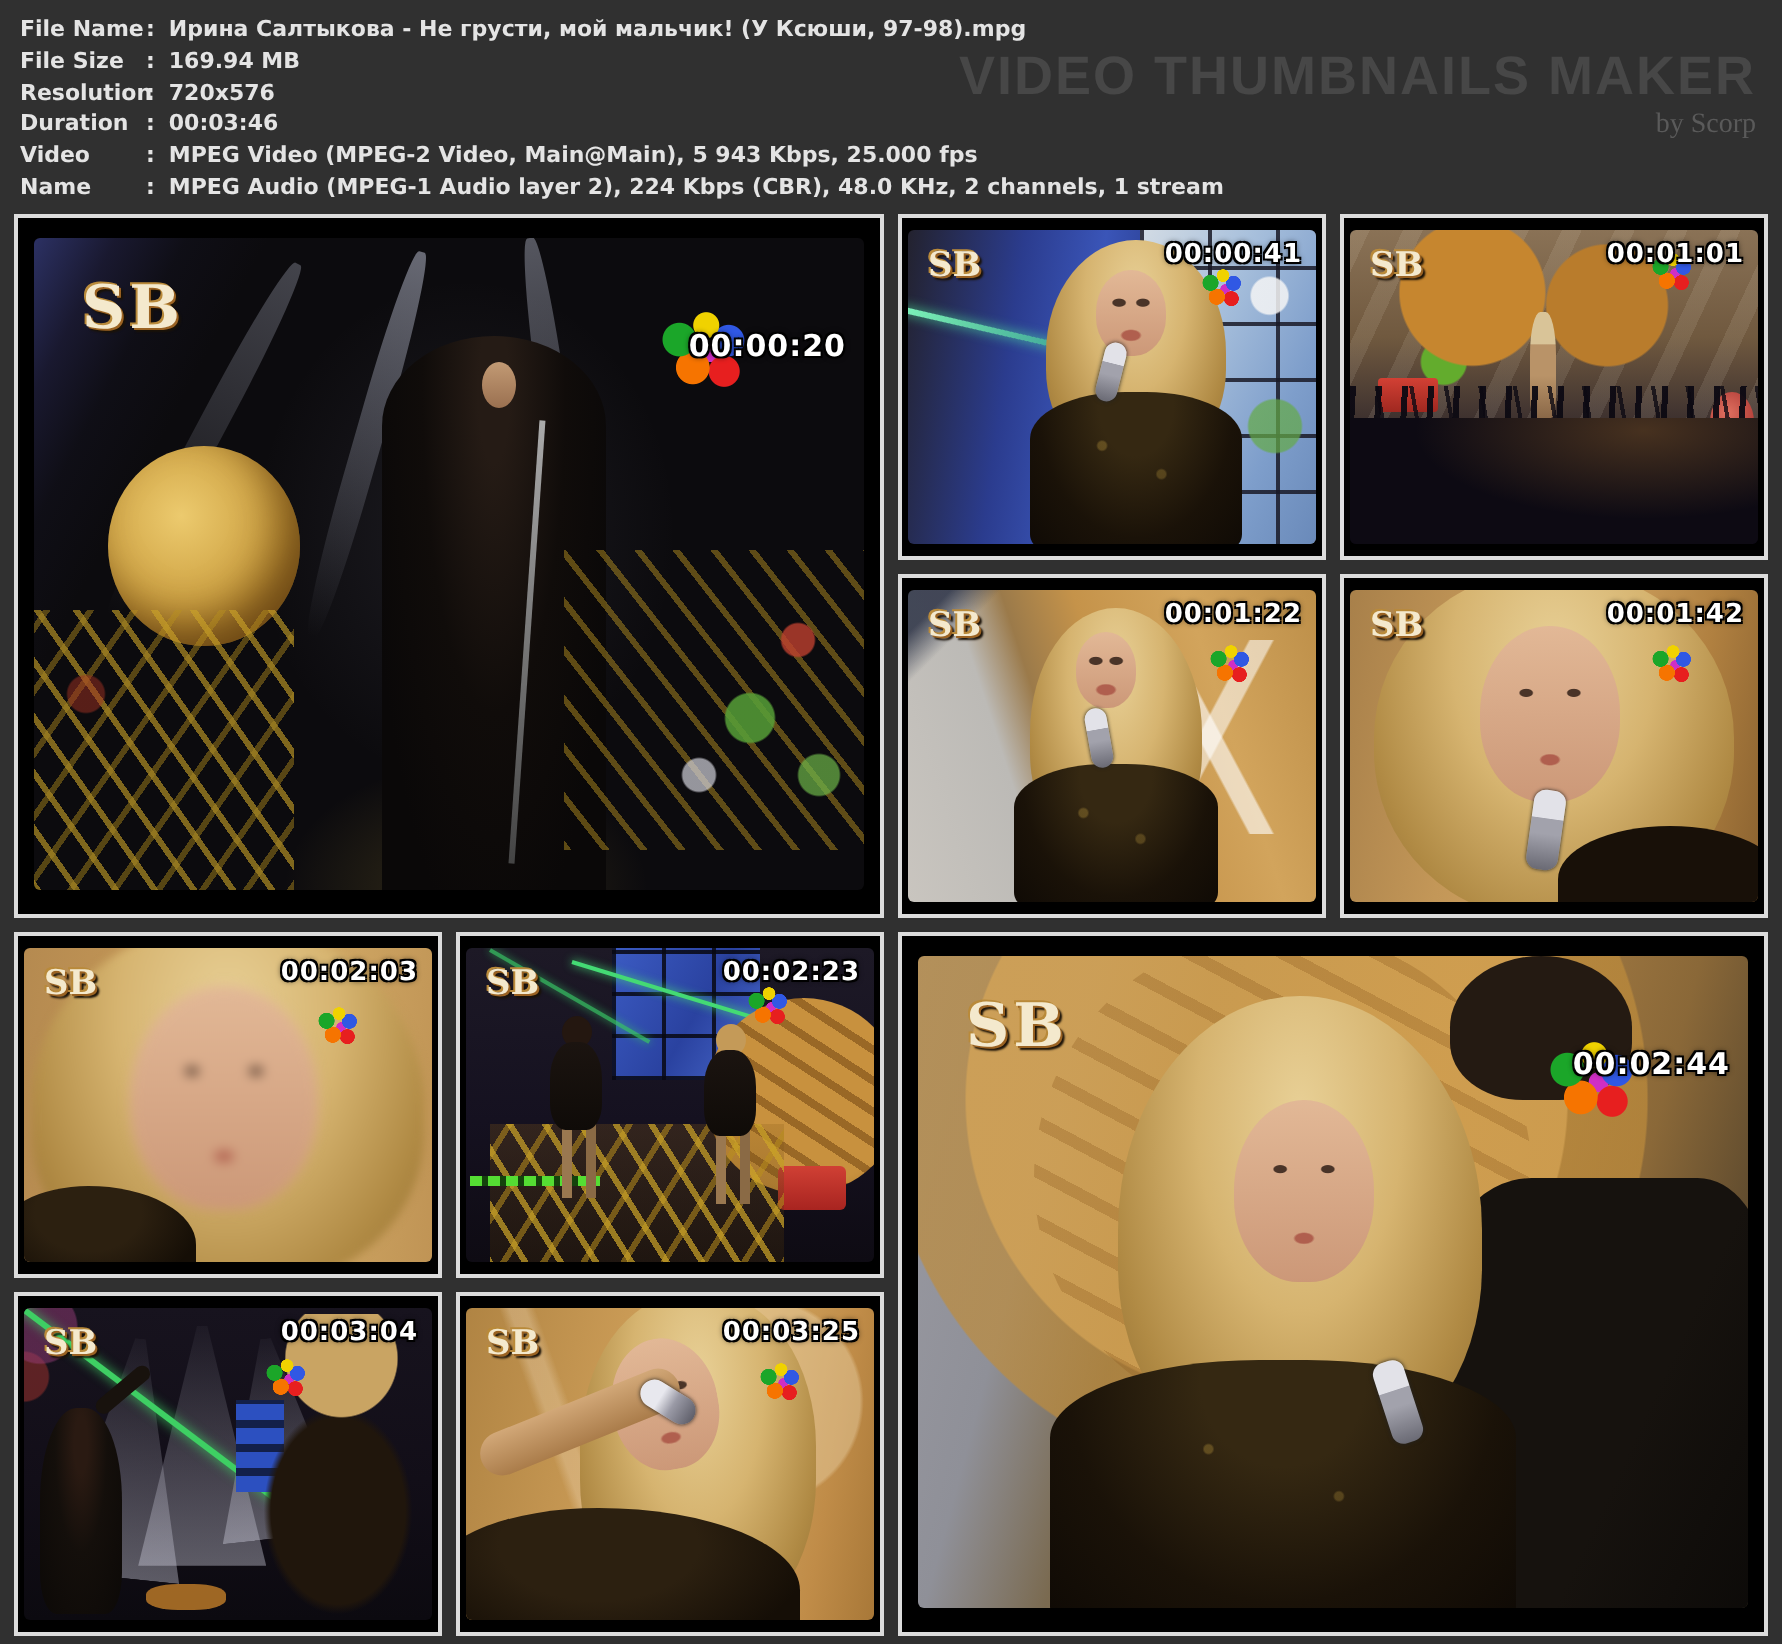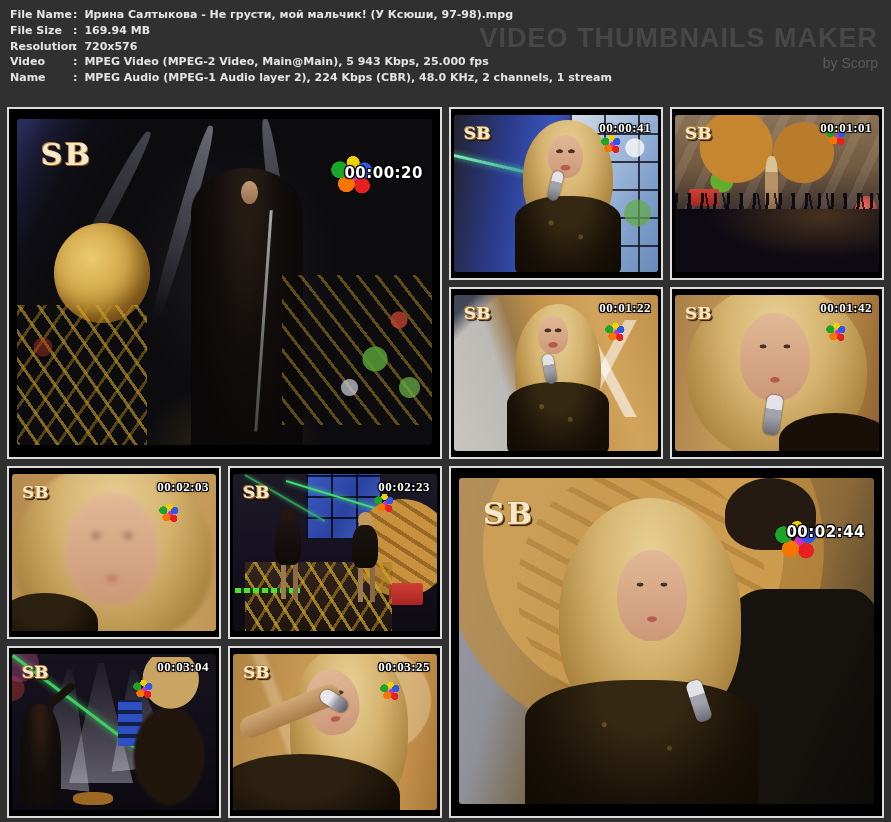--- a/index.html
+++ b/index.html
@@ -8,21 +8,21 @@
            font-family:"DejaVu Sans", sans-serif; overflow:hidden; }
 
   
   .hdr { position:absolute; left:10px; top:7px; z-index:5; }
   .hrow { font-weight:bold; font-size:11px; line-height:15.8px; color:#e4e4e4; white-space:nowrap; }
   .hlabel { display:inline-block; width:63px; }
   .hsep { display:inline-block; margin-right:7px; }
   .brand { position:absolute; top:23px; right:13px; text-align:right; z-index:4; }
   .brand-title { font-family:"Liberation Sans", sans-serif; font-weight:800; font-size:27px;
                  letter-spacing:1px; color:#474747; }
-  .brand-by { font-family:Liberation Sans, sans-serif; font-size:14px; color:#5a5a5a; margin-top:1px; }
+  .brand-by { font-family:Liberation Serif, serif; font-size:14px; color:#5a5a5a; margin-top:1px; }
 
   
   .grid { position:absolute; left:7px; top:107px; width:877px; height:711px;
           display:grid; grid-template-columns:repeat(4,1fr); grid-template-rows:repeat(4,1fr); gap:7px; }
   .t1 { grid-area:1 / 1 / span 2 / span 2; }
   .t2 { grid-area:1 / 3; } .t3 { grid-area:1 / 4; }
   .t4 { grid-area:2 / 3; } .t5 { grid-area:2 / 4; }
   .t6 { grid-area:3 / 1; } .t7 { grid-area:3 / 2; }
   .t8 { grid-area:3 / 3 / span 2 / span 2; }
   .t9 { grid-area:4 / 1; } .t10 { grid-area:4 / 2; }
@@ -33,21 +33,21 @@
   .large .scene { left:8px; right:8px; top:10px; bottom:12px; }
   .d { position:absolute; display:block; }
 
   
   .sb { position:absolute; font-family:"DejaVu Serif", serif; font-weight:bold; color:#f4e9cd;
         text-shadow:-1px -1px 0 #b98a3a, 1px 1px 0 #9a6222, 2px 2px 1px #1a1208; z-index:3; }
   .small .sb { left:10px; top:8px; font-size:17px; }
   .large .sb { left:24px; top:18px; font-size:30px; letter-spacing:2px; }
   .ts { position:absolute; font-weight:bold; color:#fff; z-index:3; letter-spacing:.5px;
         text-shadow:-1px -1px 0 #000, 1px -1px 0 #000, -1px 1px 0 #000, 1px 1px 0 #000, 0 0 3px #000; }
-  .small .ts { right:7px; top:5px; font-size:13px;font-family:Liberation Serif, serif; }
+  .small .ts { right:7px; top:5px; font-size:13px; }
   .large .ts { right:9px; top:6px; font-size:15px;margin-top:39px; }
   .blob { position:absolute; z-index:2; filter:saturate(1.25);
     background:
       radial-gradient(circle at 28% 35%, #2f9e3a 0 16%, transparent 17%),
       radial-gradient(circle at 52% 20%, #e8d028 0 13%, transparent 14%),
       radial-gradient(circle at 72% 36%, #3858c8 0 15%, transparent 16%),
       radial-gradient(circle at 40% 64%, #e07818 0 18%, transparent 19%),
       radial-gradient(circle at 68% 68%, #c82828 0 15%, transparent 16%),
       radial-gradient(circle at 56% 48%, #b838b0 0 12%, transparent 13%); }
   .small .blob { width:26px; height:24px; right:30px; top:22px; }
@@ -267,20 +267,21 @@
 </style>
 </head>
 <body>
 
 <div class="sheet">
 
   <div class="hdr">
     <div class="hrow"><span class="hlabel">File Name</span><span class="hsep">:</span><span class="hval">Ирина Салтыкова - Не грусти, мой мальчик! (У Ксюши, 97-98).mpg</span></div>
     <div class="hrow"><span class="hlabel">File Size</span><span class="hsep">:</span><span class="hval">169.94 MB</span></div>
     <div class="hrow"><span class="hlabel">Resolution</span><span class="hsep">:</span><span class="hval">720x576</span></div>
+    <div class="hrow"><span class="hlabel">Duration</span><span class="hsep">:</span><span class="hval">00:03:46</span></div>
     <div class="hrow"><span class="hlabel">Video</span><span class="hsep">:</span><span class="hval">MPEG Video (MPEG-2 Video, Main@Main), 5 943 Kbps, 25.000 fps</span></div>
     <div class="hrow"><span class="hlabel">Name</span><span class="hsep">:</span><span class="hval">MPEG Audio (MPEG-1 Audio layer 2), 224 Kbps (CBR), 48.0 KHz, 2 channels, 1 stream</span></div>
   </div>
 
   <div class="brand">
     <div class="brand-title">VIDEO THUMBNAILS MAKER</div>
     <div class="brand-by">by Scorp</div>
   </div>
 
   <div class="grid">

